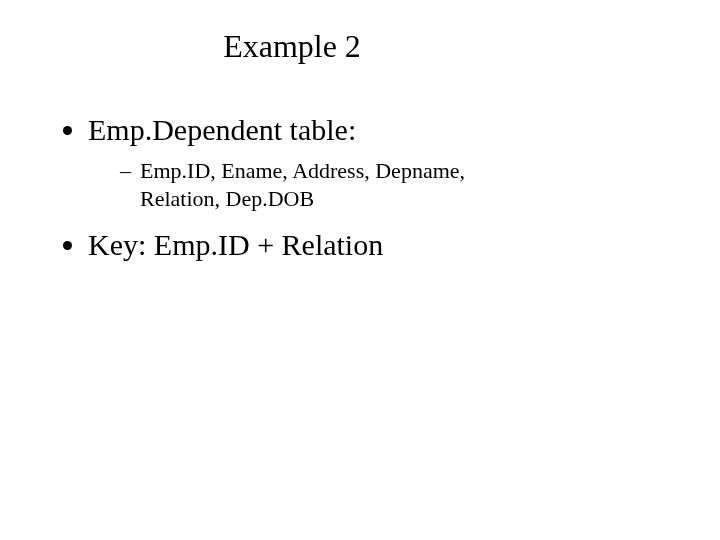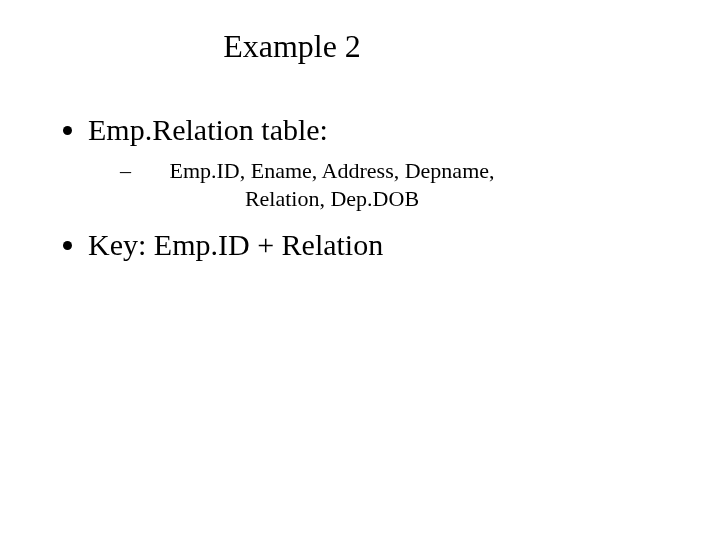--- a/index.html
+++ b/index.html
@@ -36,37 +36,36 @@
     list-style: none;
     margin: 10px 0 0 0;
     padding-left: 36px;
     font-size: 22px;
   }
   ul.level2 > li {
     position: relative;
     padding-left: 16px;
     line-height: 1.25;
     margin-bottom: 0;
-    text-align: center;
   }
   ul.level2 > li::before {
     content: "–";
     position: absolute;
     left: -4px;
   }
 </style>
 </head>
 <body>
 
 <div class="slide">
   <div class="title">Example 2</div>
 
   <ul class="level1">
     <li>
-      <span>Emp.Relation table:</span>
+      <span>Emp.Dependent table:</span>
       <ul class="level2">
         <li>
           <span>Emp.ID, Ename, Address, Depname, Relation, Dep.DOB</span>
         </li>
       </ul>
     </li>
     <li>
       <span>Key: Emp.ID + Relation</span>
     </li>
   </ul>

